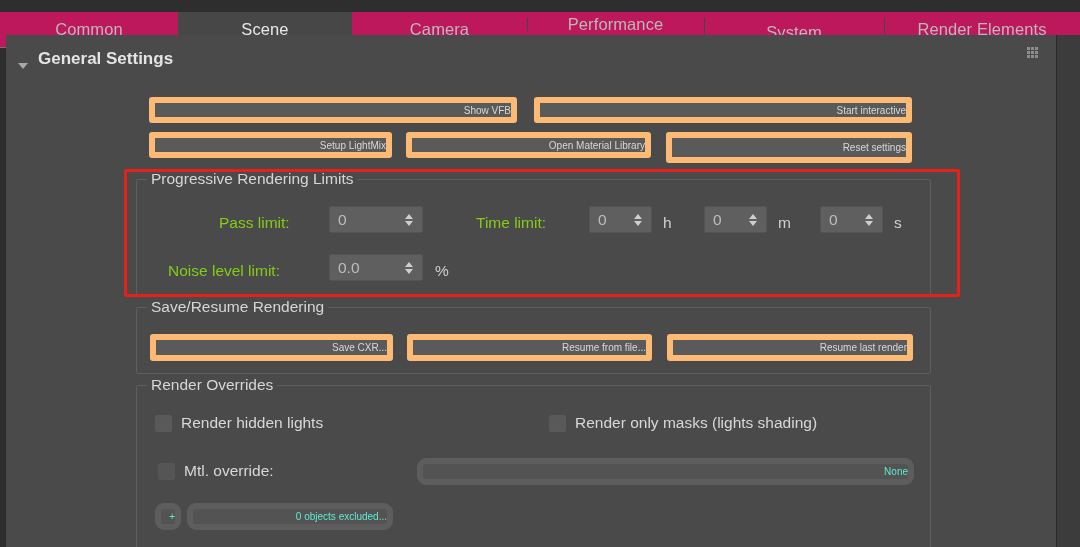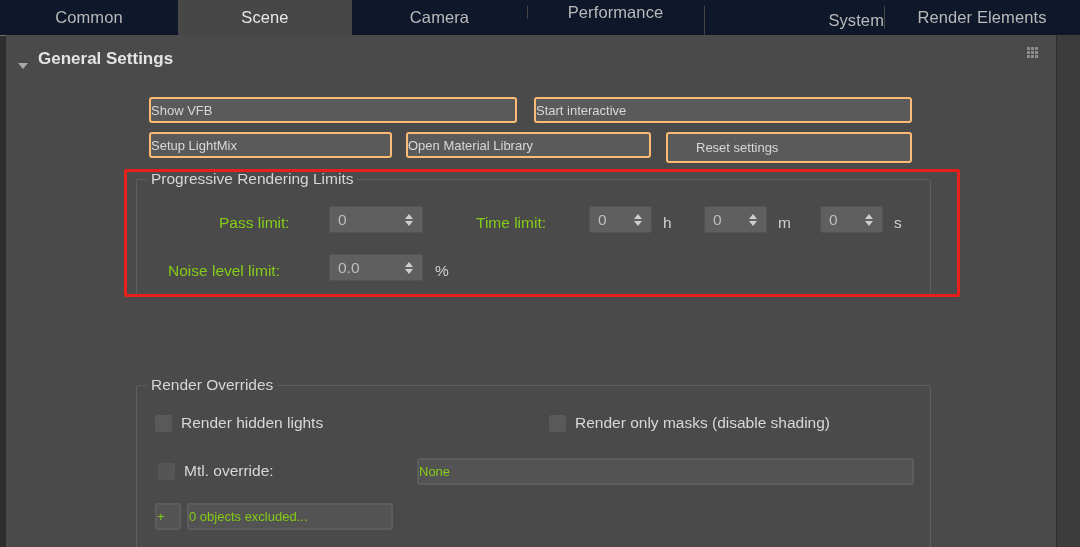--- a/index.html
+++ b/index.html
@@ -20,24 +20,24 @@
   .app {
     position: relative;
     width: 1080px;
     height: 547px;
     background: #2e2e2e;
   }
 
   
   .tabbar {
     position: absolute;
-    left: 0; top: 0;
+    left: 0; top: 12px;
     width: 1080px;
     height: 35px;
-    background: #0f172a;
+    background: #be185d;
     display: flex;
     align-items: stretch;
     border-bottom: 1px solid #737373;
   }
   .tab {
     display: flex;
     align-items: center;
     justify-content: center;
     font-size: 16.5px;
     color: #b9b9b9;
@@ -117,36 +117,37 @@
     display: grid;
     grid-template-columns: repeat(3, 3px);
     grid-template-rows: repeat(3, 3px);
     gap: 1px;
   }
   .grip i { background: #8d8d8d; display: block; }
 
   
   .btn {
     background: #5a5a5a;
-    border: 2px solid #fdba74;
+    border: 6px solid #fdba74;
     border-radius: 3px;
     color: #d8d8d8;
-    font-size: 13px;
+    font-size: 10px;
     display: flex;
     align-items: center;
-    justify-content: flex-start;
+    justify-content: flex-end;
     box-sizing: border-box;
     position: absolute;
     cursor: default;
     white-space: nowrap;
   }
   .btn.disabled {
-    color: #84cc16;
+    color: #5eead4;
     background: #535353;
     border-color: #5d5d5d;
+    border-radius: 9px;
   }
 
   
   .group {
     position: absolute;
     border: 1px solid #5e5e5e;
     border-radius: 2px;
     box-sizing: border-box;
   }
   .group > .grouptitle {
@@ -247,21 +248,21 @@
     </div>
     <div class="tab active" style="left:178px; width:174px; position:absolute; top:0; height:35px;">
       <span>Scene</span>
     </div>
     <div class="tab" style="left:352px; width:175px; position:absolute; top:0; height:35px;">
       <span>Camera</span>
     </div>
     <div class="tab sep" style="left:527px; width:177px; position:absolute; top:0; height:25px;">
       <span>Performance</span>
     </div>
-    <div class="tab sep" style="left:704px; width:180px; position:absolute; top:0; height:41px;justify-content:flex-end;">
+    <div class="tab sep" style="left:704px; width:180px; position:absolute; top:0; height:41px;">
       <span>System</span>
     </div>
     <div class="tab sep" style="left:884px; width:196px; position:absolute; top:0; height:35px;">
       <span>Render Elements</span>
     </div>
   </div>
 
   <div class="rightgutter">
     <div class="gutterline"></div>
   </div>
@@ -347,31 +348,44 @@
         <span class="arrows">
           <span class="up"></span>
             <span class="dn"></span>
         </span>
       </div>
       <div class="lbl unit" style="left:298px; top:83px;">%</div>
     </div>
 
     <div class="redbox" style="left:118px; top:134px; width:836px; height:128px;"></div>
 
+    <div class="group" style="left:130px; top:272px; width:795px; height:67px;">
+      <div class="grouptitle">Save/Resume Rendering</div>
+
+      <div class="btn" style="left:13px; top:26px; width:243px; height:27px;">
+        <span>Save CXR...</span>
+      </div>
+      <div class="btn" style="left:270px; top:26px; width:245px; height:27px;">
+        <span>Resume from file...</span>
+      </div>
+      <div class="btn" style="left:530px; top:26px; width:246px; height:27px;">
+        <span>Resume last render</span>
+      </div>
+    </div>
 
     <div class="group" style="left:130px; top:350px; width:795px; height:168px;">
       <div class="grouptitle">Render Overrides</div>
 
       <div class="cbrow" style="left:18px; top:28px;">
         <span class="cbox"></span>
         <span class="cblabel">Render hidden lights</span>
       </div>
       <div class="cbrow" style="left:412px; top:28px;">
         <span class="cbox"></span>
-        <span class="cblabel">Render only masks (disable shading)</span>
+        <span class="cblabel">Render only masks (lights shading)</span>
       </div>
 
       <div class="cbrow" style="left:21px; top:76px;">
         <span class="cbox dim"></span>
         <span class="cblabel">Mtl. override:</span>
       </div>
       <div class="btn disabled" style="left:280px; top:72px; width:497px; height:27px;">
         <span>None</span>
       </div>
 

